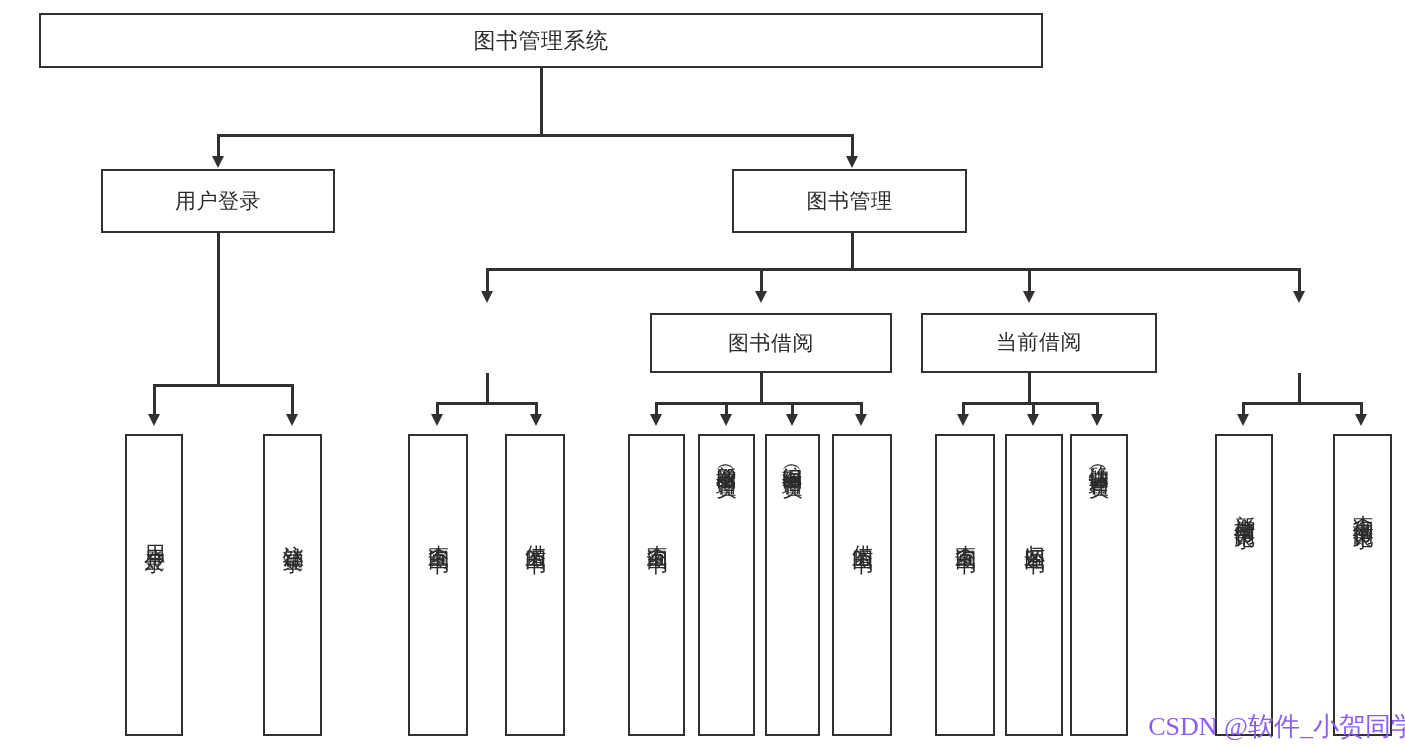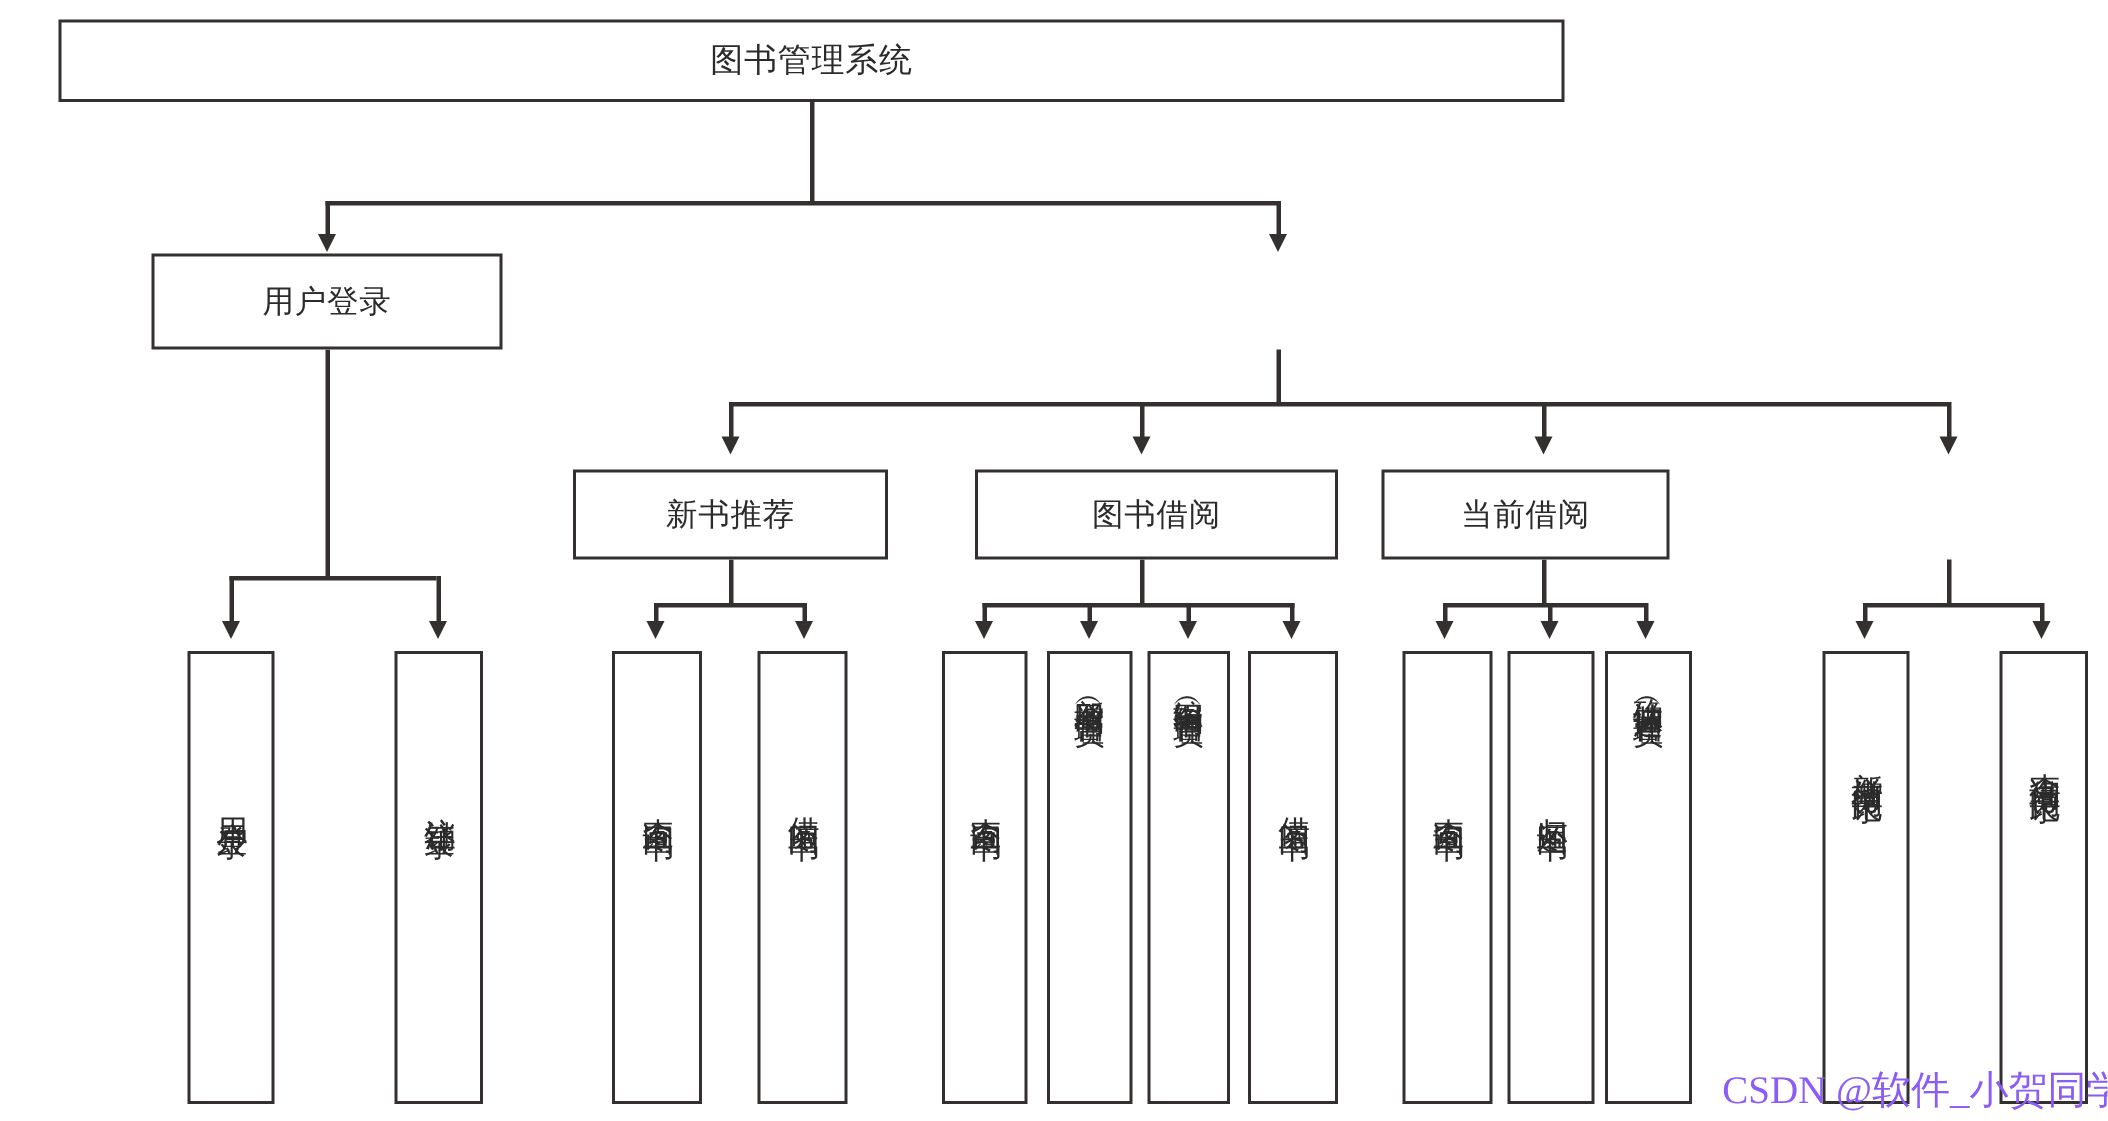--- a/index.html
+++ b/index.html
@@ -94,48 +94,48 @@
   <div class="line hline" style="left:197px;top:134px;width:636px;"></div>
   <div class="line vline" style="left:197px;top:134px;height:26px;"></div>
   <div class="arrow" style="left:192px;top:156px;"></div>
   <div class="line vline" style="left:831px;top:134px;height:26px;"></div>
   <div class="arrow" style="left:826px;top:156px;"></div>
 
   <div class="node h-node" style="left:81px;top:169px;width:234px;height:64px;">
     <span class="lbl">用户登录</span>
   </div>
 
+  <div class="node h-node" style="left:712px;top:169px;width:235px;height:64px;">
+    <span class="lbl">图书管理</span>
+  </div>
 
   <div class="line vline" style="left:197px;top:233px;height:153px;"></div>
   <div class="line hline" style="left:133px;top:384px;width:138px;"></div>
   <div class="line vline" style="left:133px;top:384px;height:34px;"></div>
   <div class="arrow" style="left:128px;top:414px;"></div>
   <div class="line vline" style="left:271px;top:384px;height:34px;"></div>
   <div class="arrow" style="left:266px;top:414px;"></div>
 
   <div class="line vline" style="left:831px;top:233px;height:37px;"></div>
   <div class="line hline" style="left:466px;top:268px;width:812px;"></div>
   <div class="line vline" style="left:466px;top:268px;height:26px;"></div>
   <div class="arrow" style="left:461px;top:291px;"></div>
   <div class="line vline" style="left:740px;top:268px;height:26px;"></div>
   <div class="arrow" style="left:735px;top:291px;"></div>
   <div class="line vline" style="left:1008px;top:268px;height:26px;"></div>
   <div class="arrow" style="left:1003px;top:291px;"></div>
   <div class="line vline" style="left:1278px;top:268px;height:26px;"></div>
   <div class="arrow" style="left:1273px;top:291px;"></div>
 
-  <div class="node h-node" style="left:362px;top:313px;width:210px;height:60px;">
-    <span class="lbl">新书推荐</span>
-  </div>
 
   <div class="node h-node" style="left:630px;top:313px;width:242px;height:60px;">
     <span class="lbl">图书借阅</span>
   </div>
 
-  <div class="node h-node" style="left:901px;top:313px;width:192px;height:60px;">
+  <div class="node h-node" style="left:901px;top:313px;width:236px;height:60px;font-family:Liberation Mono, monospace;">
     <span class="lbl">当前借阅</span>
   </div>
 
 
   <div class="line vline" style="left:466px;top:373px;height:31px;"></div>
   <div class="line hline" style="left:416px;top:402px;width:101px;"></div>
   <div class="line vline" style="left:416px;top:402px;height:16px;"></div>
   <div class="arrow" style="left:411px;top:414px;"></div>
   <div class="line vline" style="left:515px;top:402px;height:16px;"></div>
   <div class="arrow" style="left:510px;top:414px;"></div>

